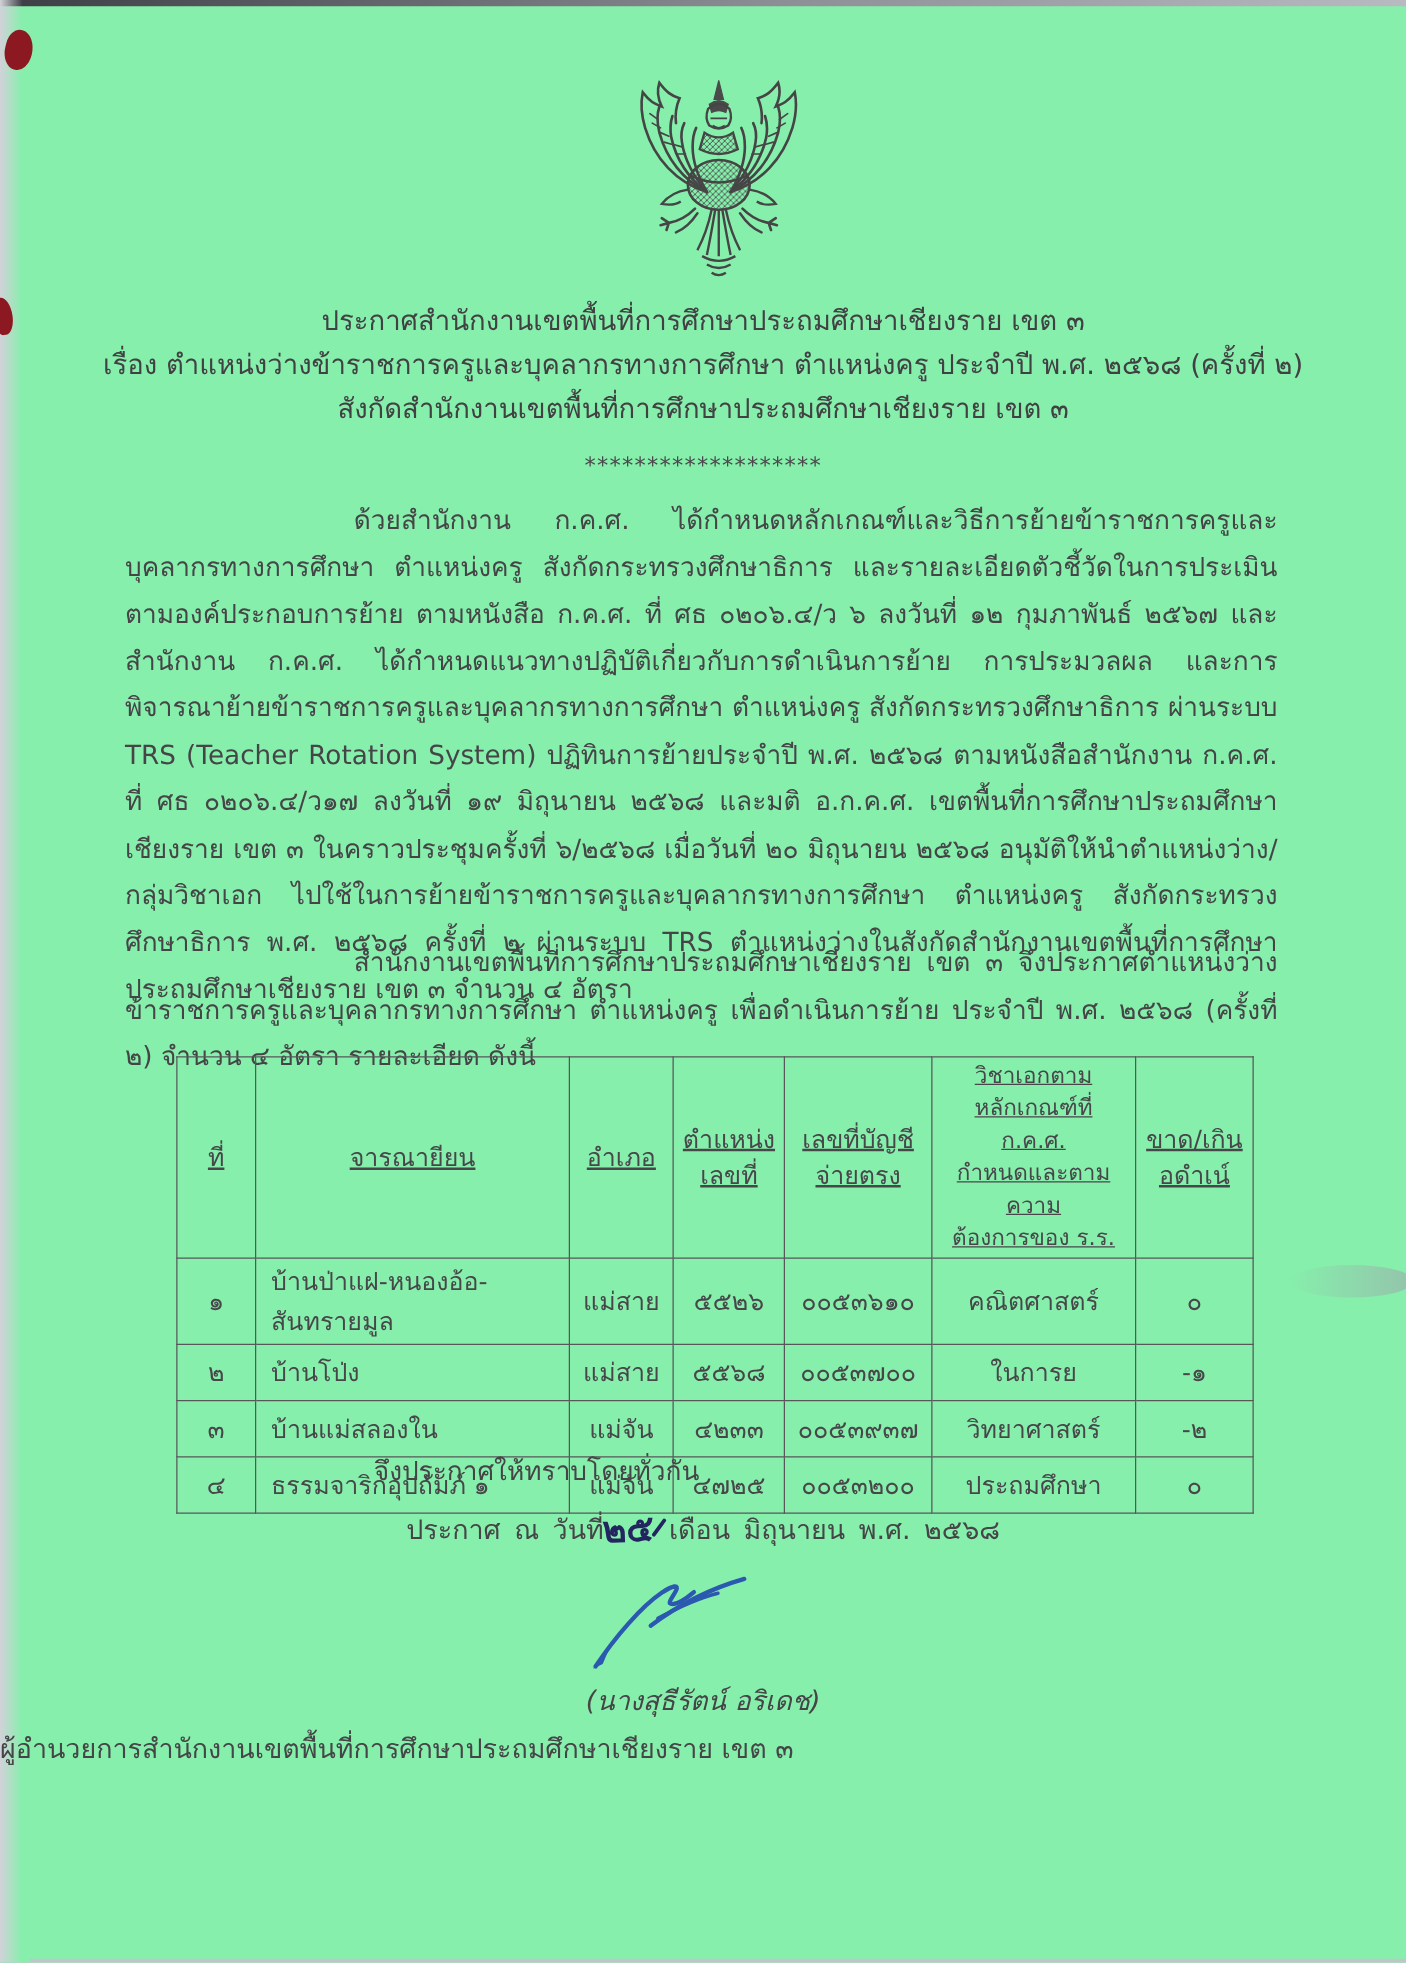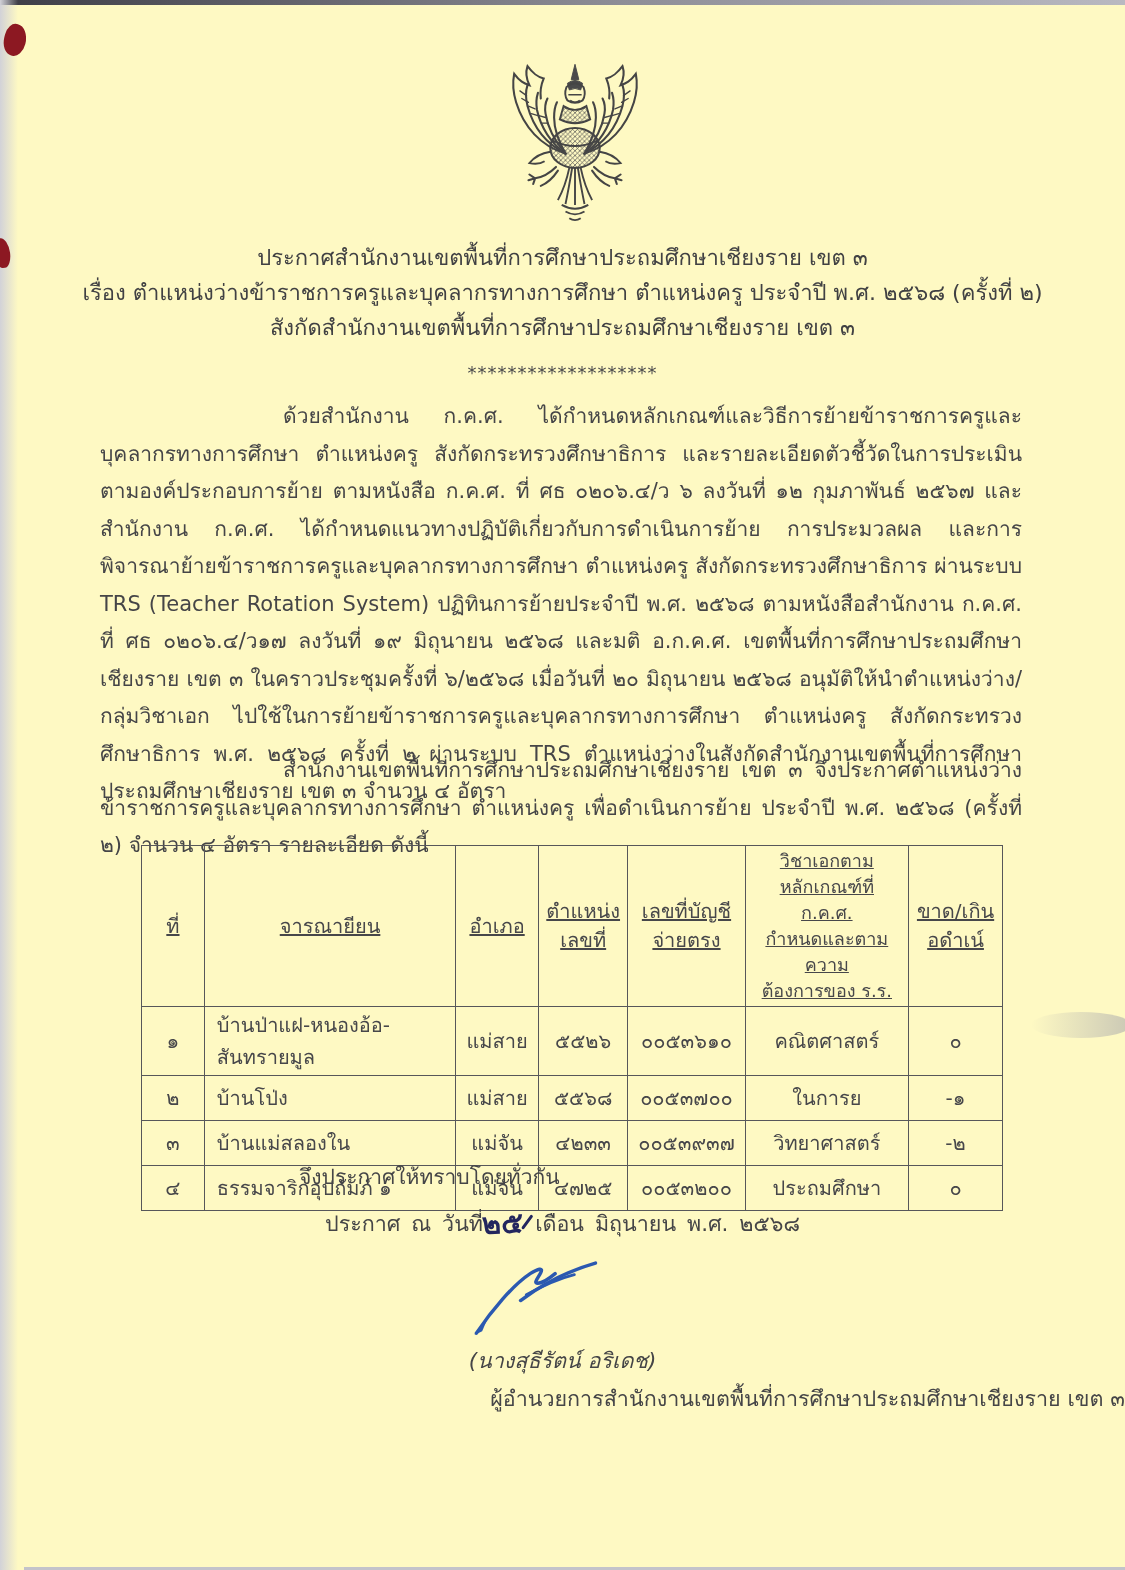--- a/index.html
+++ b/index.html
@@ -1,21 +1,21 @@
 <!DOCTYPE html>
 <html lang="th"><head>
 <meta charset="utf-8">
 <style>
   * { margin:0; padding:0; box-sizing:border-box; }
   html,body { background:#c9c9cf; }
   body { font-family:"DejaVu Sans","Liberation Sans",sans-serif; }
 
   .photo {
     position:relative; width:1125px; height:1570px; margin:0 auto;
-    background:#fef9c3; overflow:hidden; color:#424244;
+    background:#86efac; overflow:hidden; color:#424244;
   }
   
   .edge-top    { position:absolute; top:0; left:0; width:100%; height:5px;
                  background:linear-gradient(to right,#3d3d46,#8d8d96 55%,#b9b9c1); }
   .edge-left   { position:absolute; top:0; left:0; width:18px; height:100%;
                  background:linear-gradient(to right,#d2d2d8,rgba(255,255,255,0)); }
   .edge-bottom { position:absolute; bottom:0; left:24px; right:0; height:3px; background:#c3c3ca; }
   .red-mark-1  { position:absolute; top:24px; left:4px; width:22px; height:32px;
                  background:#8c1822; border-radius:45% 60% 50% 55%; transform:rotate(14deg); }
   .red-mark-2  { position:absolute; top:238px; left:-5px; width:15px; height:30px;
@@ -55,21 +55,21 @@
   .handwritten-day { display:inline-block; font-size:29px; font-weight:700; color:#23265e;
                      transform:rotate(-2deg); margin:0 1px 0 -1px; position:relative; top:2px; }
   .handwritten-day::after { content:""; display:inline-block; width:17px; height:3px;
                      background:#23265e; border-radius:2px;
                      transform:rotate(-52deg) translate(8px,-4px); margin-left:-6px; }
 
   .signature { position:absolute; top:1241px; left:466px; width:136px; height:96px; }
 
   .signer-name { position:absolute; top:1343px; left:0; width:1125px; text-align:center;
                  font-size:21.5px; color:#454547;font-style:italic; }
-  .signer-pos  { position:absolute; top:1381px; left:0; width:1125px; text-align:right;
+  .signer-pos  { position:absolute; top:1381px; left:0; width:1125px; text-align:left;
                  font-size:21.5px; color:#454547; }
 </style>
 </head>
 <body>
 
 <div class="photo">
 
   <div class="edge-top"></div>
   <div class="edge-left"></div>
   <div class="edge-bottom"></div>

